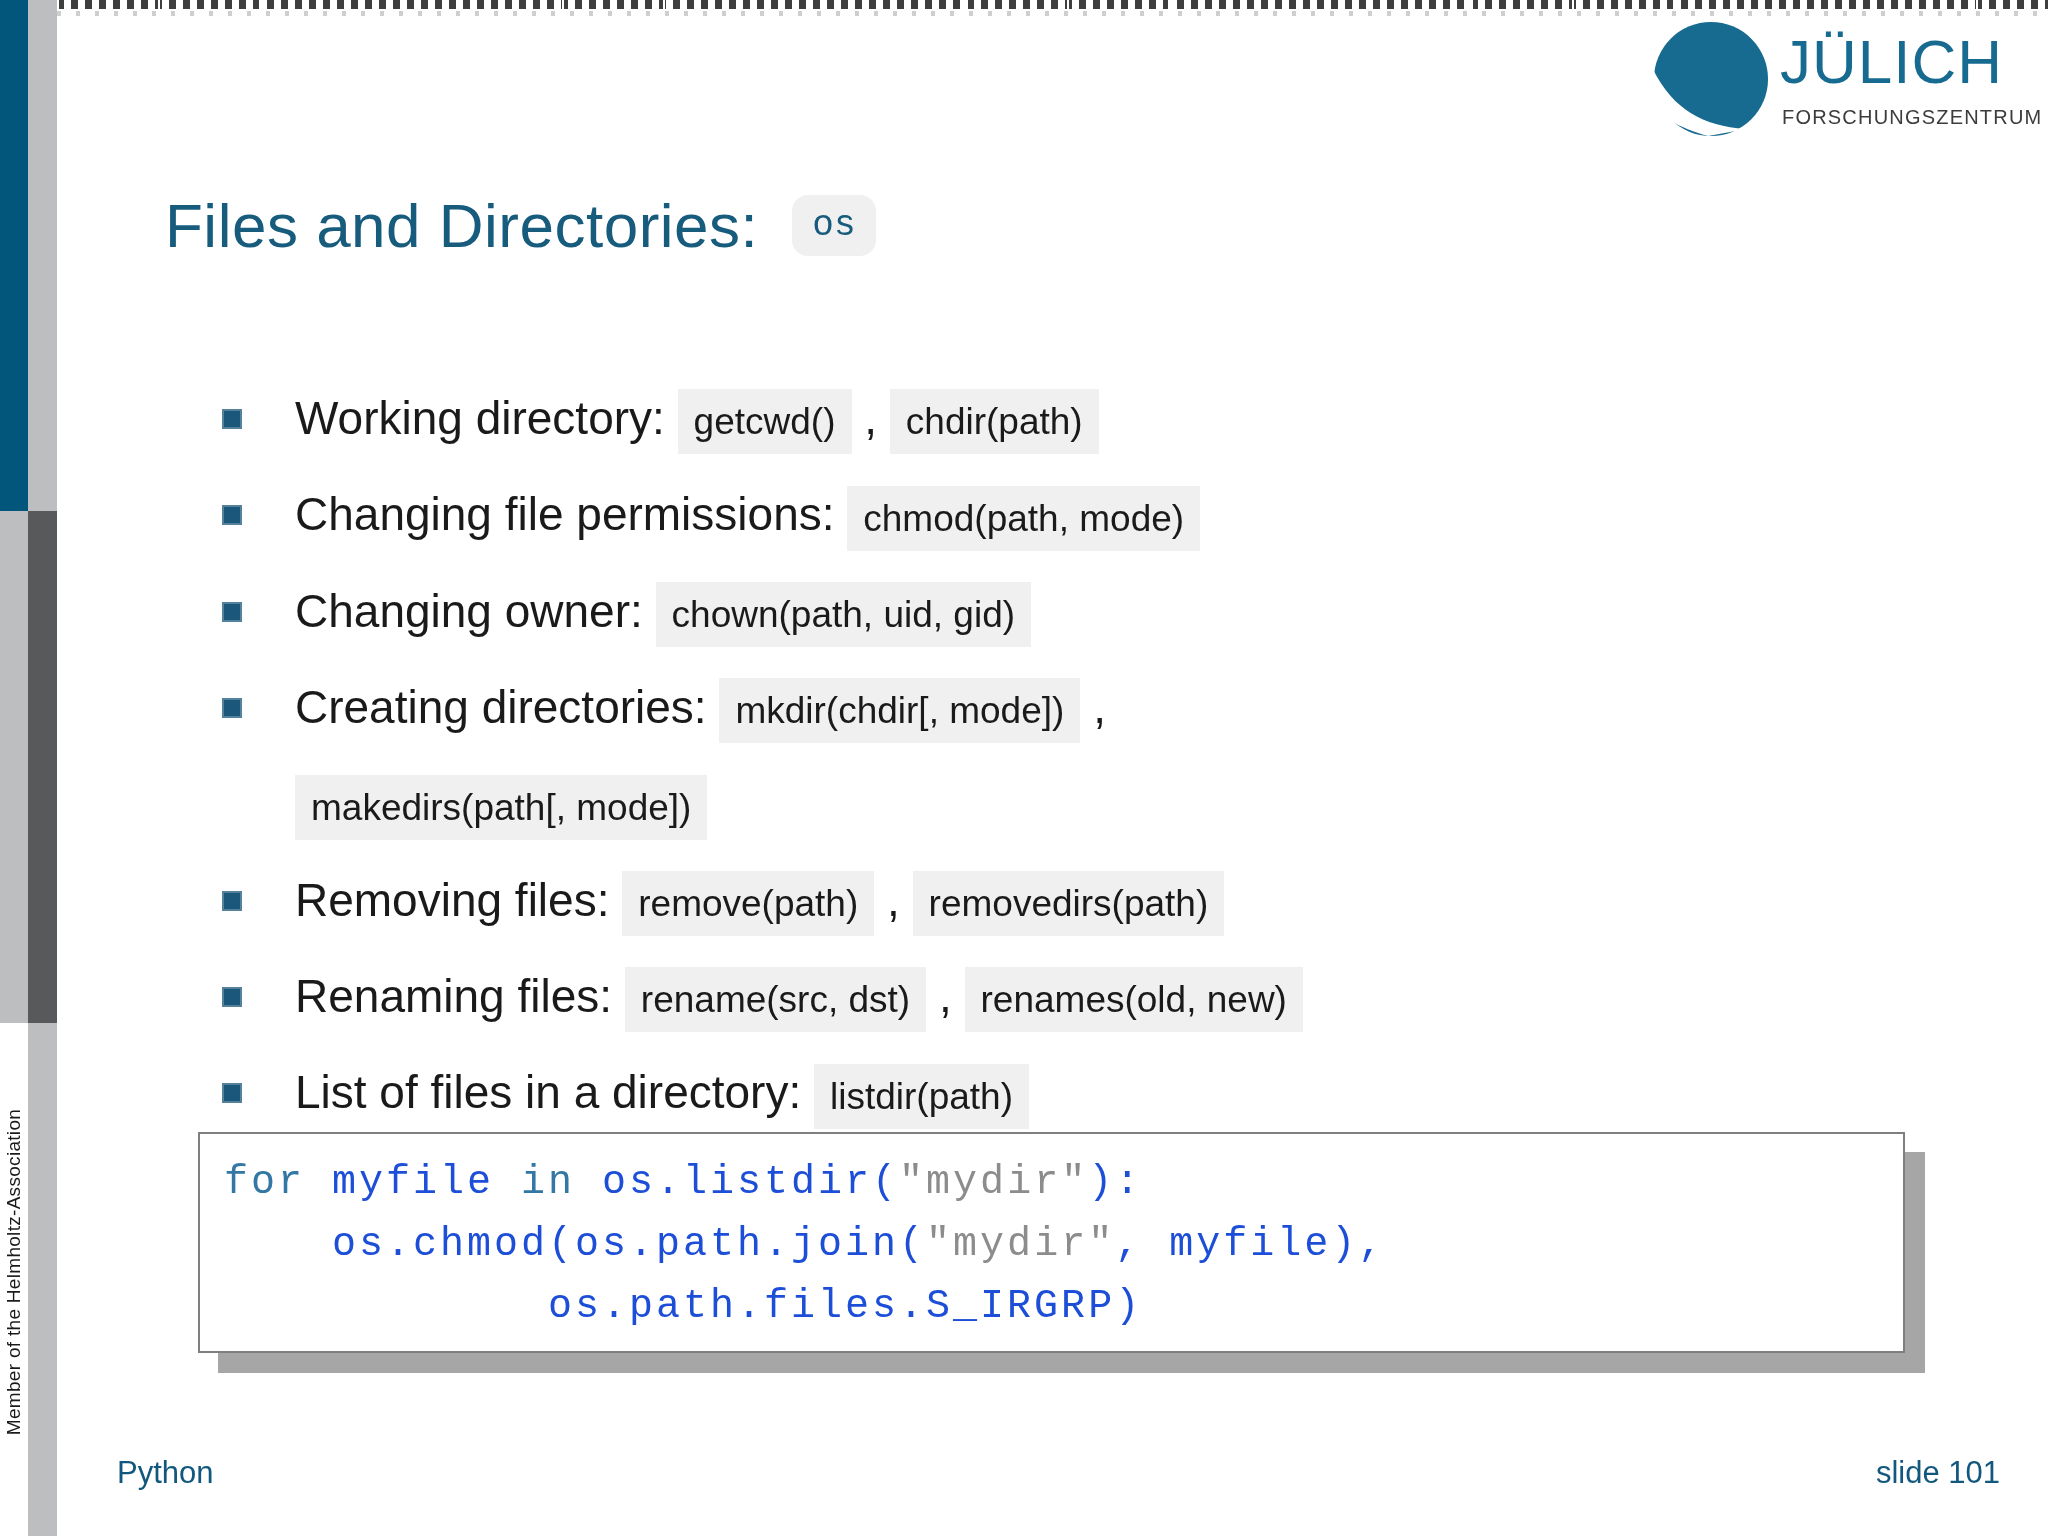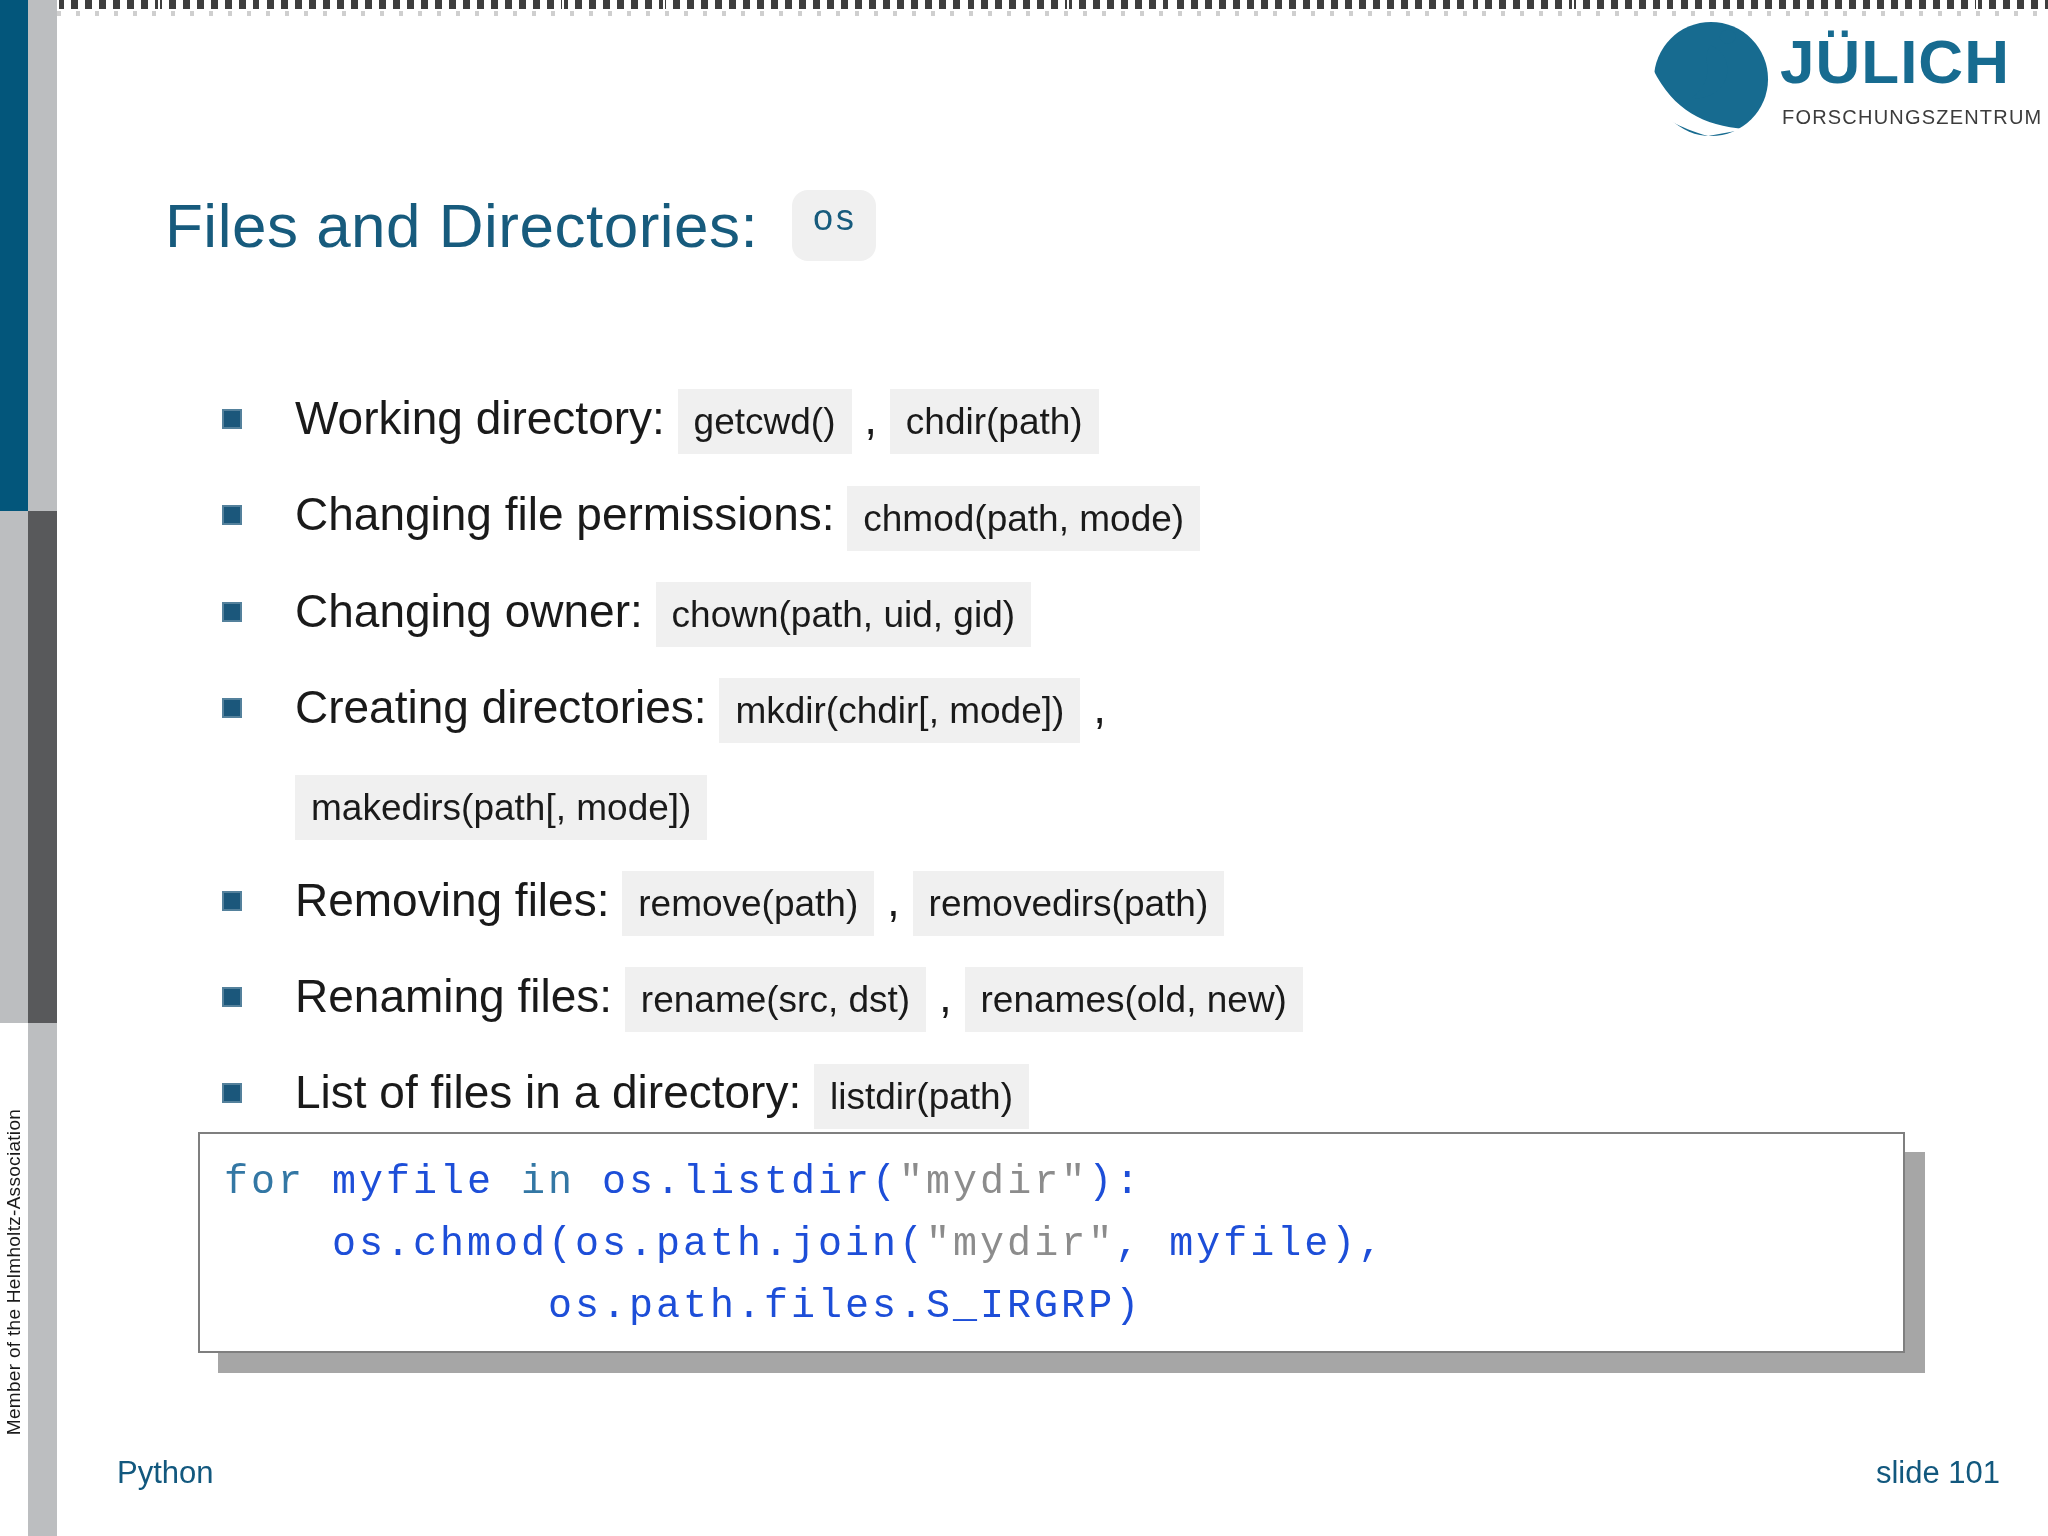--- a/index.html
+++ b/index.html
@@ -22,27 +22,27 @@
   .bar-out-2{left:28px;top:511px;width:29px;height:512px;background:#58595B;}
   .bar-out-3{left:28px;top:1023px;width:29px;height:513px;background:#BCBEC0;}
 
   .vertical-text{position:absolute;left:14px;top:1272px;
     transform:translate(-50%,-50%) rotate(-90deg);white-space:nowrap;
     font-size:19px;color:#1a1a1a;letter-spacing:0.3px;}
 
   
   .logo{position:absolute;left:1652px;top:18px;width:360px;height:130px;}
   .logo-mark{position:absolute;left:0;top:2px;width:118px;height:118px;}
-  .logo-name{position:absolute;left:128px;top:8px;font-size:62px;font-weight:700;
+  .logo-name{position:absolute;left:128px;top:8px;font-size:62px;font-weight:400;
     color:#176B90;letter-spacing:1px;}
   .logo-sub{position:absolute;left:130px;top:88px;font-size:20px;color:#3C3C3C;
     letter-spacing:1.2px;}
 
   
-  .title-row{position:absolute;left:165px;top:190px;display:flex;gap:34px;}
+  .title-row{position:absolute;left:165px;top:190px;display:flex;align-items:center;gap:34px;}
   .page-title{font-size:62px;color:#175B7D;font-weight:400;letter-spacing:0.5px;}
   .title-chip{font-family:"Liberation Mono",monospace;font-size:36px;color:#175B7D;
     background:#F0F0F0;padding:10px 20px;border-radius:16px;}
 
   
   .bullet-list{position:absolute;left:222px;top:372px;width:1680px;}
   .bullet-item{position:relative;padding-left:73px;font-size:46px;line-height:93px;
     color:#1a1a1a;}
   .bullet-marker{position:absolute;left:0;top:37px;width:20px;height:20px;background:#1B577B;
     box-shadow:inset 0 0 0 2px rgba(255,255,255,0.25);}

